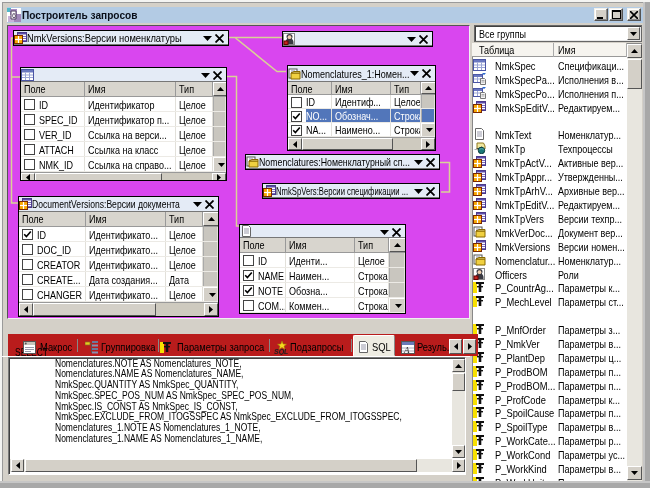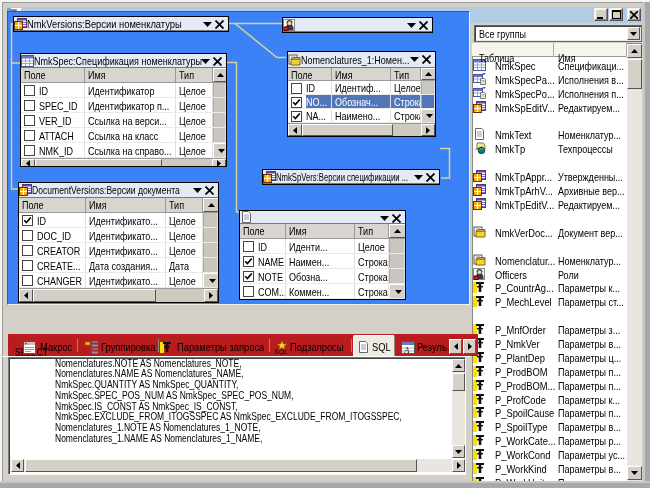--- a/index.html
+++ b/index.html
@@ -5,21 +5,21 @@
 body{font-family:"Liberation Sans",sans-serif;font-size:11px;background:#d4d0c8;position:relative;color:#000;will-change:transform}
 i{position:absolute;display:inline-block;line-height:0}
 u.t{display:inline-block;text-decoration:none;transform:scaleX(0.82);transform-origin:0 50%;white-space:nowrap}
 .frame{position:absolute;left:0;top:0;width:650px;height:488px;background:#d4d0c8}
 .frame:before{content:"";position:absolute;left:0;top:0;width:650px;height:2px;background:#f4f4f2}
 .frame:after{content:"";position:absolute;left:0;top:0;width:2px;height:488px;background:#f4f4f2}
 .frgl{position:absolute;left:2px;top:2px;width:646px;height:484px;border:1px solid;border-color:#9a9a9a #bdbdbd #bdbdbd #9a9a9a}
 .tbar{position:absolute;left:7px;top:7px;width:636px;height:16px;background:#b3cbe4;display:flex;align-items:center}
 .tbar .cap{font-weight:bold;font-size:11.5px;color:#0a0f1a;margin-left:1px}
 .wbtn{position:absolute;width:14px;height:13px;background:#d4d0c8;border:1px solid;border-color:#f4f1ea #555 #555 #f4f1ea;box-shadow:inset -1px -1px 0 #8a8a8a,inset 1px 1px 0 #fff;display:flex;align-items:center;justify-content:center}
-.design{position:absolute;left:7px;top:11px;width:463px;height:294px;background:#3b82f6;border:1px solid;border-color:#555 #f0f0f0 #f0f0f0 #555}
+.design{position:absolute;left:7px;top:25px;width:463px;height:294px;background:#d946ef;border:1px solid;border-color:#555 #f0f0f0 #f0f0f0 #555}
 svg.lines{position:absolute;left:0;top:0}
 .mw{position:absolute;background:#fff;border:1px solid #000;overflow:hidden}
 .mwt{background:#e4ebf6;display:flex;align-items:center;position:relative;border-bottom:1px solid #777}
 .mwt span{white-space:nowrap;overflow:hidden;font-size:11px;flex:1}
 .mwt .dd{position:absolute;right:16px;top:5px;line-height:0}
 .mwt .xx{position:absolute;right:4px;top:3px;line-height:0}
 .mwh{display:flex;background:#d8d5ce;border-bottom:1px solid #999}
 .mwh span{border-right:1px solid #999;padding:1px 0 0 3px;overflow:hidden;white-space:nowrap;flex:none}
 .mwh .sb{padding:0;border-right:0}
 .mwr{display:flex;background:#fff;position:relative}
@@ -31,21 +31,21 @@
 .rsel>span:first-child em{background:#5276ba;color:#fff;flex:1;height:100%;display:flex;align-items:center}
 .sb{background:#d4d0c8;border:1px solid;border-color:#fff #555 #555 #fff;display:inline-flex;align-items:center;justify-content:center;flex:none}
 .sbtrack{background:#c9c6bf;flex:none;border-left:1px solid #aaa}
 .mws{display:flex;background:#cecabf;border-top:1px solid #999}
 .mws .sb{width:14px}
 .hthumb{background:#d4d0c8;border:1px solid;border-color:#fff #555 #555 #fff;width:62%}
 .combo{position:absolute;left:474px;top:25px;width:168px;height:17px;background:#fff;border:1px solid #666;box-shadow:inset 1px 1px 0 #404040,inset -1px -1px 0 #e8e8e8}
 .combo>span{position:absolute;left:4px;top:2px}
 .combo .db{position:absolute;left:auto;right:1px;top:1px;width:13px;height:13px;background:#d4d0c8;border:1px solid;border-color:#fff #555 #555 #fff;display:flex;align-items:center;justify-content:center}
 .rhead{position:absolute;left:472px;top:43px;width:155px;height:14px;background:#f6f4ef;border-bottom:1px solid #999;z-index:3}
-.rhead span{position:absolute;top:9px}
+.rhead span{position:absolute;top:1px}
 .rhead .d{position:absolute;width:1px;height:14px;background:#aaa;top:0}
 .rlist{position:absolute;left:472px;top:43px;width:155px;height:438px;background:#fff;border-left:1px solid #888;border-top:1px solid #888;overflow:hidden}
 .lr{position:absolute;left:0;width:155px;height:14px}
 .lr .c1{position:absolute;left:22px;top:1px;white-space:nowrap}
 .lr .c2{position:absolute;left:85px;top:1px;white-space:nowrap}
 .rsb{position:absolute;left:627px;top:43px;width:15px;height:438px;background:#e8e6df;border-top:1px solid #888}
 .rsb .sb{position:absolute;left:0;width:15px;height:14px}
 .rsb .thumb{position:absolute;left:0;top:15px;width:15px;height:30px;background:#d4d0c8;border:1px solid;border-color:#fff #555 #555 #fff}
 .tabwrap{position:absolute;left:8px;top:334px;width:470px;height:22px;background:#b91c1c}
 .tab.sel{position:absolute;top:1px;height:21px;background:#eeece2;border:1px solid;border-color:#fff #8a8a8a #eeece2 #fff;border-radius:2px 2px 0 0;z-index:1}
@@ -144,21 +144,20 @@
     <div class="mw" style="left:12px;top:41px;width:207px;height:114px">
       <div class="mwt" style="height:14px">
         <svg width="13" height="12" viewBox="0 0 13 12">
           <rect x="0.5" y="0.5" width="12" height="11" fill="#fff" stroke="#4a55a5"></rect>
           <rect x="1" y="1" width="11" height="2.5" fill="#6a78c0"></rect>
           <line x1="1" y1="6" x2="12" y2="6" stroke="#9aa5d5"></line>
           <line x1="1" y1="8.5" x2="12" y2="8.5" stroke="#9aa5d5"></line>
           <line x1="4.5" y1="3.5" x2="4.5" y2="11" stroke="#9aa5d5"></line>
           <line x1="8.5" y1="3.5" x2="8.5" y2="11" stroke="#9aa5d5"></line>
         </svg>
-        <span><u class="t" style="transform:scaleX(0.82)">NmkSpec:Спецификация номенклатуры</u></span>
         <b class="dd"><svg width="9" height="5" viewBox="0 0 9 5">
             <path d="M0 0 L9 0 L4.5 5 Z" fill="#000"></path>
           </svg></b>
         <b class="xx"><svg width="9" height="9" viewBox="0 0 9 9">
             <path d="M0.5 0.5 L8.5 8.5 M8.5 0.5 L0.5 8.5" stroke="#000" stroke-width="1.8"></path>
           </svg></b>
       </div>
       <div class="mwh" style="height:15px">
         <span style="width:64px"><u class="t">Поле</u></span>
         <span style="width:91px"><u class="t">Имя</u></span>
@@ -337,20 +336,38 @@
           <svg width="4" height="7" viewBox="0 0 4 7">
             <path d="M4 0 L4 7 L0 3.5 Z" fill="#000"></path>
           </svg>
         </span>
         <span class="hthumb"></span>
         <span class="sb rt" style="margin-left:auto">
           <svg width="4" height="7" viewBox="0 0 4 7">
             <path d="M0 0 L4 3.5 L0 7 Z" fill="#000"></path>
           </svg>
         </span>
+      </div>
+    </div>
+    <div class="mw" style="left:237px;top:128px;width:195px;height:16px">
+      <div class="mwt" style="height:14px">
+        <svg width="13" height="12" viewBox="0 0 13 12">
+          <rect x="1" y="1" width="8" height="9" fill="#fff" stroke="#555"></rect>
+          <line x1="3" y1="3" x2="7" y2="3" stroke="#88a"></line>
+          <line x1="3" y1="5" x2="7" y2="5" stroke="#88a"></line>
+          <path d="M3 5 L12 5 L12 11 L3 11 Z" fill="#f0d040" stroke="#8a6a00"></path>
+          <path d="M3 5 L6 3.5 L12 3.5 L12 5 Z" fill="#f8e890" stroke="#8a6a00"></path>
+        </svg>
+        <span><u class="t" style="transform:scaleX(0.80)">Nomenclatures:Номенклатурный сп...</u></span>
+        <b class="dd"><svg width="9" height="5" viewBox="0 0 9 5">
+            <path d="M0 0 L9 0 L4.5 5 Z" fill="#000"></path>
+          </svg></b>
+        <b class="xx"><svg width="9" height="9" viewBox="0 0 9 9">
+            <path d="M0.5 0.5 L8.5 8.5 M8.5 0.5 L0.5 8.5" stroke="#000" stroke-width="1.8"></path>
+          </svg></b>
       </div>
     </div>
     <div class="mw" style="left:254px;top:157px;width:178px;height:16px">
       <div class="mwt" style="height:14px">
         <svg width="13" height="12" viewBox="0 0 13 12">
           <rect x="3.5" y="0.5" width="9" height="9" fill="#fff" stroke="#4a3a8a"></rect>
           <rect x="4" y="1" width="8" height="1.5" fill="#5a4aaa"></rect>
           <line x1="4" y1="4.5" x2="12" y2="4.5" stroke="#7a6ac0"></line>
           <line x1="4" y1="6.5" x2="12" y2="6.5" stroke="#7a6ac0"></line>
           <line x1="4" y1="8.5" x2="12" y2="8.5" stroke="#7a6ac0"></line>
@@ -630,20 +647,31 @@
         <line x1="4" y1="4" x2="9" y2="4" stroke="#99a"></line>
         <line x1="4" y1="6" x2="9" y2="6" stroke="#99a"></line>
         <line x1="4" y1="8" x2="9" y2="8" stroke="#99a"></line>
       </svg><span class="c1"><u class="t" style="transform:scaleX(0.85)">NmkText</u></span><span class="c2"><u class="t" style="transform:scaleX(0.82)">Номенклатур...</u></span></div>
     <div class="lr" style="top:98px"><svg width="13" height="12" viewBox="0 0 13 12">
         <path d="M4 1 L10.5 1 L12 4 L12 7 L4 7 Z" fill="#f0e8a0" stroke="#907820"></path>
         <path d="M0.5 8 L9 4.5 L9.5 6 Z" fill="#182838"></path>
         <circle cx="8.5" cy="8.5" r="3.2" fill="#1a7878" stroke="#0a3a3a"></circle>
         <path d="M6.2 7.2 Q8.5 6.2 10.8 7.2" stroke="#5ab0b0" fill="none"></path>
       </svg><span class="c1"><u class="t" style="transform:scaleX(0.85)">NmkTp</u></span><span class="c2"><u class="t" style="transform:scaleX(0.82)">Техпроцессы</u></span></div>
+    <div class="lr" style="top:112px"><svg width="13" height="12" viewBox="0 0 13 12">
+        <rect x="3.5" y="0.5" width="9" height="9" fill="#fff" stroke="#4a3a8a"></rect>
+        <rect x="4" y="1" width="8" height="1.5" fill="#5a4aaa"></rect>
+        <line x1="4" y1="4.5" x2="12" y2="4.5" stroke="#7a6ac0"></line>
+        <line x1="4" y1="6.5" x2="12" y2="6.5" stroke="#7a6ac0"></line>
+        <line x1="4" y1="8.5" x2="12" y2="8.5" stroke="#7a6ac0"></line>
+        <line x1="7.5" y1="3" x2="7.5" y2="9" stroke="#7a6ac0"></line>
+        <rect x="0.5" y="3.5" width="8" height="8" fill="#f8a800" stroke="#7a2800"></rect>
+        <line x1="4.5" y1="4" x2="4.5" y2="11" stroke="#fff" stroke-width="1.2"></line>
+        <line x1="1" y1="7.5" x2="8" y2="7.5" stroke="#fff" stroke-width="1.2"></line>
+      </svg><span class="c1"><u class="t" style="transform:scaleX(0.85)">NmkTpActV...</u></span><span class="c2"><u class="t" style="transform:scaleX(0.82)">Активные вер...</u></span></div>
     <div class="lr" style="top:126px"><svg width="13" height="12" viewBox="0 0 13 12">
         <rect x="3.5" y="0.5" width="9" height="9" fill="#fff" stroke="#4a3a8a"></rect>
         <rect x="4" y="1" width="8" height="1.5" fill="#5a4aaa"></rect>
         <line x1="4" y1="4.5" x2="12" y2="4.5" stroke="#7a6ac0"></line>
         <line x1="4" y1="6.5" x2="12" y2="6.5" stroke="#7a6ac0"></line>
         <line x1="4" y1="8.5" x2="12" y2="8.5" stroke="#7a6ac0"></line>
         <line x1="7.5" y1="3" x2="7.5" y2="9" stroke="#7a6ac0"></line>
         <rect x="0.5" y="3.5" width="8" height="8" fill="#f8a800" stroke="#7a2800"></rect>
         <line x1="4.5" y1="4" x2="4.5" y2="11" stroke="#fff" stroke-width="1.2"></line>
         <line x1="1" y1="7.5" x2="8" y2="7.5" stroke="#fff" stroke-width="1.2"></line>
@@ -663,27 +691,49 @@
         <rect x="3.5" y="0.5" width="9" height="9" fill="#fff" stroke="#4a3a8a"></rect>
         <rect x="4" y="1" width="8" height="1.5" fill="#5a4aaa"></rect>
         <line x1="4" y1="4.5" x2="12" y2="4.5" stroke="#7a6ac0"></line>
         <line x1="4" y1="6.5" x2="12" y2="6.5" stroke="#7a6ac0"></line>
         <line x1="4" y1="8.5" x2="12" y2="8.5" stroke="#7a6ac0"></line>
         <line x1="7.5" y1="3" x2="7.5" y2="9" stroke="#7a6ac0"></line>
         <rect x="0.5" y="3.5" width="8" height="8" fill="#f8a800" stroke="#7a2800"></rect>
         <line x1="4.5" y1="4" x2="4.5" y2="11" stroke="#fff" stroke-width="1.2"></line>
         <line x1="1" y1="7.5" x2="8" y2="7.5" stroke="#fff" stroke-width="1.2"></line>
       </svg><span class="c1"><u class="t" style="transform:scaleX(0.85)">NmkTpEditV...</u></span><span class="c2"><u class="t" style="transform:scaleX(0.82)">Редактируем...</u></span></div>
+    <div class="lr" style="top:168px"><svg width="13" height="12" viewBox="0 0 13 12">
+        <rect x="3.5" y="0.5" width="9" height="9" fill="#fff" stroke="#4a3a8a"></rect>
+        <rect x="4" y="1" width="8" height="1.5" fill="#5a4aaa"></rect>
+        <line x1="4" y1="4.5" x2="12" y2="4.5" stroke="#7a6ac0"></line>
+        <line x1="4" y1="6.5" x2="12" y2="6.5" stroke="#7a6ac0"></line>
+        <line x1="4" y1="8.5" x2="12" y2="8.5" stroke="#7a6ac0"></line>
+        <line x1="7.5" y1="3" x2="7.5" y2="9" stroke="#7a6ac0"></line>
+        <rect x="0.5" y="3.5" width="8" height="8" fill="#f8a800" stroke="#7a2800"></rect>
+        <line x1="4.5" y1="4" x2="4.5" y2="11" stroke="#fff" stroke-width="1.2"></line>
+        <line x1="1" y1="7.5" x2="8" y2="7.5" stroke="#fff" stroke-width="1.2"></line>
+      </svg><span class="c1"><u class="t" style="transform:scaleX(0.85)">NmkTpVers</u></span><span class="c2"><u class="t" style="transform:scaleX(0.82)">Версии техпр...</u></span></div>
     <div class="lr" style="top:182px"><svg width="13" height="12" viewBox="0 0 13 12">
         <rect x="1" y="1" width="8" height="9" fill="#fff" stroke="#555"></rect>
         <line x1="3" y1="3" x2="7" y2="3" stroke="#88a"></line>
         <line x1="3" y1="5" x2="7" y2="5" stroke="#88a"></line>
         <path d="M3 5 L12 5 L12 11 L3 11 Z" fill="#f0d040" stroke="#8a6a00"></path>
         <path d="M3 5 L6 3.5 L12 3.5 L12 5 Z" fill="#f8e890" stroke="#8a6a00"></path>
       </svg><span class="c1"><u class="t" style="transform:scaleX(0.85)">NmkVerDoc...</u></span><span class="c2"><u class="t" style="transform:scaleX(0.82)">Документ вер...</u></span></div>
+    <div class="lr" style="top:196px"><svg width="13" height="12" viewBox="0 0 13 12">
+        <rect x="3.5" y="0.5" width="9" height="9" fill="#fff" stroke="#4a3a8a"></rect>
+        <rect x="4" y="1" width="8" height="1.5" fill="#5a4aaa"></rect>
+        <line x1="4" y1="4.5" x2="12" y2="4.5" stroke="#7a6ac0"></line>
+        <line x1="4" y1="6.5" x2="12" y2="6.5" stroke="#7a6ac0"></line>
+        <line x1="4" y1="8.5" x2="12" y2="8.5" stroke="#7a6ac0"></line>
+        <line x1="7.5" y1="3" x2="7.5" y2="9" stroke="#7a6ac0"></line>
+        <rect x="0.5" y="3.5" width="8" height="8" fill="#f8a800" stroke="#7a2800"></rect>
+        <line x1="4.5" y1="4" x2="4.5" y2="11" stroke="#fff" stroke-width="1.2"></line>
+        <line x1="1" y1="7.5" x2="8" y2="7.5" stroke="#fff" stroke-width="1.2"></line>
+      </svg><span class="c1"><u class="t" style="transform:scaleX(0.85)">NmkVersions</u></span><span class="c2"><u class="t" style="transform:scaleX(0.82)">Версии номен...</u></span></div>
     <div class="lr" style="top:210px"><svg width="13" height="12" viewBox="0 0 13 12">
         <rect x="1" y="1" width="8" height="9" fill="#fff" stroke="#555"></rect>
         <line x1="3" y1="3" x2="7" y2="3" stroke="#88a"></line>
         <line x1="3" y1="5" x2="7" y2="5" stroke="#88a"></line>
         <path d="M3 5 L12 5 L12 11 L3 11 Z" fill="#f0d040" stroke="#8a6a00"></path>
         <path d="M3 5 L6 3.5 L12 3.5 L12 5 Z" fill="#f8e890" stroke="#8a6a00"></path>
       </svg><span class="c1"><u class="t" style="transform:scaleX(0.85)">Nomenclatur...</u></span><span class="c2"><u class="t" style="transform:scaleX(0.82)">Номенклатур...</u></span></div>
     <div class="lr" style="top:224px"><svg width="13" height="12" viewBox="0 0 13 12">
         <rect x="0.5" y="0.5" width="11" height="11" fill="#fff" stroke="#888"></rect>
         <path d="M3.5 3.5 Q3.5 1 6.5 1 Q9.5 1 9.5 3.5 Q9.5 5 8.8 5.8 L9.5 6.5 Q10.5 7.5 10.5 9 L10.5 11 L2.5 11 L2.5 9 Q2.5 7.5 3.8 6.3 L4.2 5.8 Q3.5 5 3.5 3.5 Z" fill="#3a3a42"></path>

